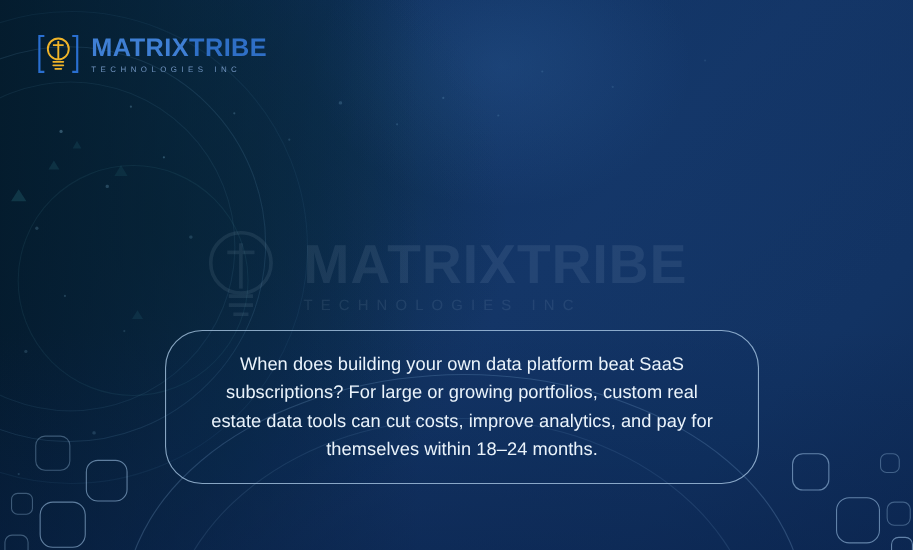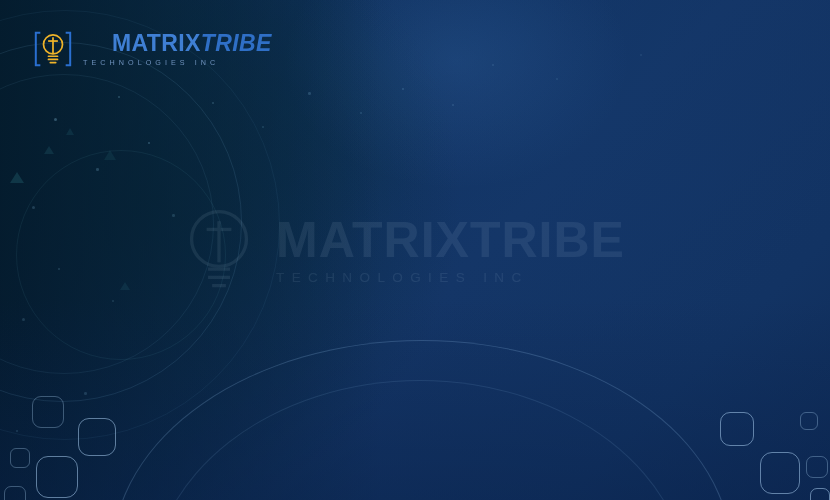--- a/index.html
+++ b/index.html
@@ -96,22 +96,22 @@
     display:flex; align-items:center; gap:9px;
     z-index:8;
   }
   .brand-mark { width:42px; height:38px; flex:0 0 auto; display:block; }
   .brand-text { display:flex; flex-direction:column; }
   .brand-name {
     font-weight:bold; font-size:23px; line-height:1;
     letter-spacing:0.4px;
     white-space:nowrap;
   }
-  .brand-name .seg-a { color:#3f7fd4;margin-left:29px; }
-  .brand-name .seg-b { color:#2f6fc6;font-style:italic; }
+  .brand-name .seg-a { color:#3f7fd4; }
+  .brand-name .seg-b { color:#2f6fc6; }
   .brand-sub {
     font-size:7.2px; letter-spacing:4.05px;
     color:#6f92bd; margin-top:3px; white-space:nowrap;
   }
 
   
   .headline {
     position:absolute; left:0; right:0; top:96px;
     z-index:6;
     text-align:center;
@@ -239,14 +239,17 @@
     </svg>
     <div class="brand-text">
       <div class="brand-name">
         <span class="seg-a">MATRIX</span><span class="seg-b">TRIBE</span>
       </div>
       <div class="brand-sub">TECHNOLOGIES INC</div>
     </div>
   </div>
 
 
+  <div class="callout">
+    <p>When does building your own data platform beat SaaS subscriptions? For large or growing portfolios, custom real estate data tools can cut costs, improve analytics, and pay for themselves within 18–24 months.</p>
+  </div>
 
 </div>
 
 </body></html>

